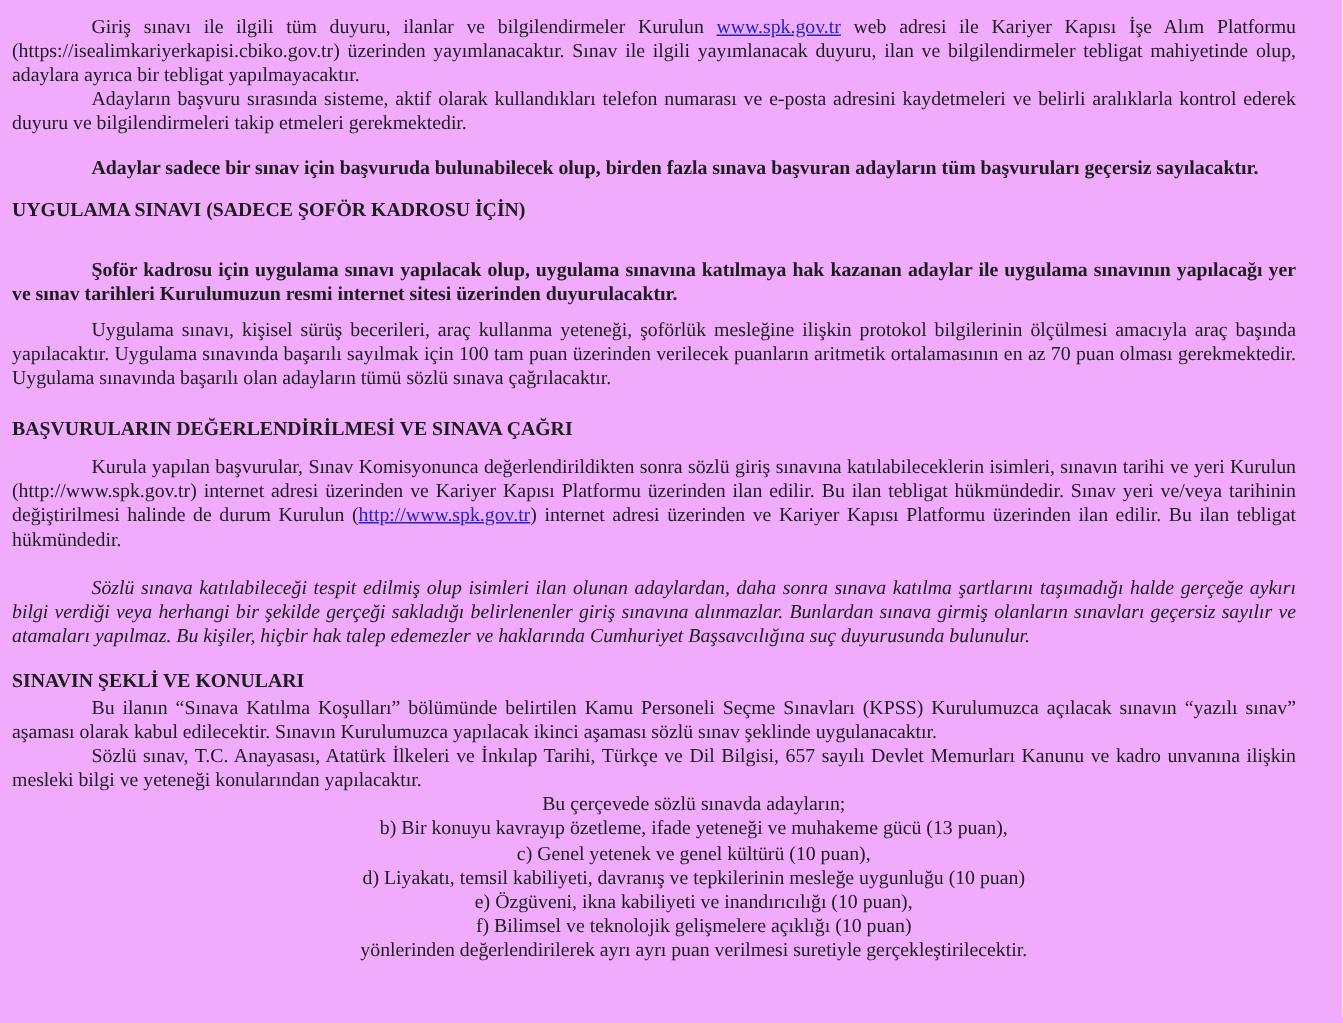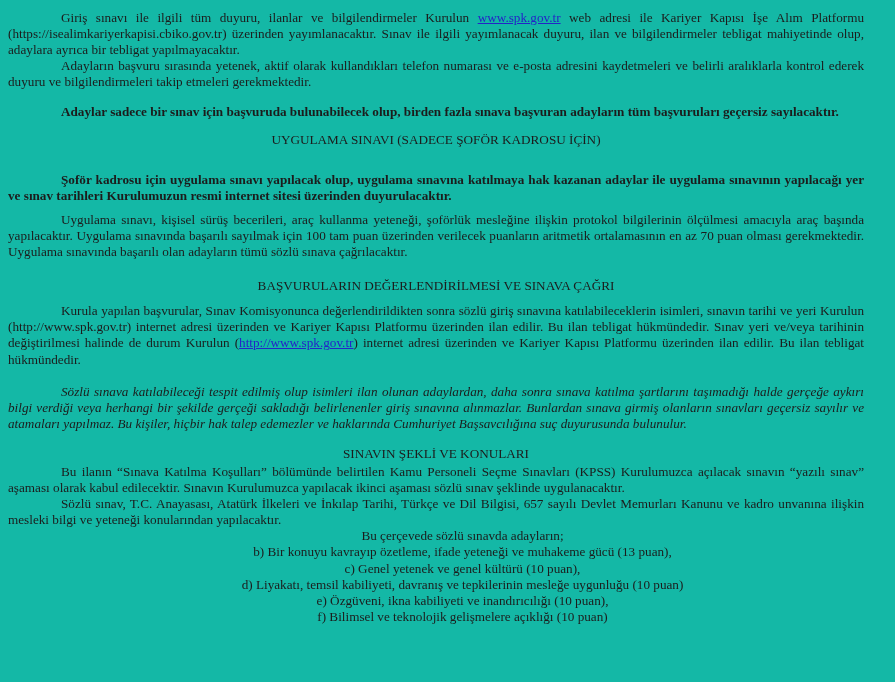--- a/index.html
+++ b/index.html
@@ -4,38 +4,38 @@
 <style>
   html, body {
     margin: 0;
     padding: 0;
     background: #ffffff;
   }
   .page {
     width: 895px;
     height: 682px;
     box-sizing: border-box;
-    background: #14b8a6;
+    background: #f0abfc;
     padding: 10px 31px 12px 8px;
     font-family: "Liberation Serif", "DejaVu Serif", serif;
     font-size: 13.2px;
     line-height: 16.1px;
     color: #1c1c1c;
     overflow: hidden;
   }
   .para {
     margin: 0;
     text-align: justify;
     text-indent: 53px;
   }
   .para.bold { font-weight: bold; }
   .heading {
     margin: 0;
-    text-align: center;
-    font-weight: normal;
+    text-align: left;
+    font-weight: bold;
     font-size: 13.2px;
     text-indent: 0;
   }
   .indent-block {
     margin: 0;
     text-align: center;
     padding-left: 53px;
     text-indent: 0;
     font-family: Liberation Serif, serif;
   }
@@ -54,21 +54,21 @@
     cursor: pointer;
   }
 </style>
 </head>
 <body>
 
 <div class="page">
 
   <p class="para"><span>Giriş sınavı ile ilgili tüm duyuru, ilanlar ve bilgilendirmeler Kurulun  </span><a class="doclink">www.spk.gov.tr</a><span> web adresi ile Kariyer Kapısı İşe Alım Platformu (https://isealimkariyerkapisi.cbiko.gov.tr) üzerinden yayımlanacaktır. Sınav ile ilgili yayımlanacak duyuru, ilan ve bilgilendirmeler tebligat mahiyetinde olup, adaylara ayrıca bir tebligat yapılmayacaktır.</span></p>
 
-  <p class="para">Adayların başvuru sırasında yetenek, aktif olarak kullandıkları telefon numarası ve e-posta adresini kaydetmeleri ve belirli aralıklarla kontrol ederek duyuru ve bilgilendirmeleri takip etmeleri gerekmektedir.</p>
+  <p class="para">Adayların başvuru sırasında sisteme, aktif olarak kullandıkları telefon numarası ve e-posta adresini kaydetmeleri ve belirli aralıklarla kontrol ederek duyuru ve bilgilendirmeleri takip etmeleri gerekmektedir.</p>
 
   <p class="para bold mt-p3">Adaylar sadece bir sınav için başvuruda bulunabilecek olup, birden fazla sınava başvuran adayların tüm başvuruları geçersiz sayılacaktır.</p>
 
   <p class="heading mt-h1">UYGULAMA SINAVI (SADECE ŞOFÖR KADROSU İÇİN)</p>
 
   <p class="para mt-p4">Şoför kadrosu için uygulama sınavı yapılacak olup, uygulama sınavına katılmaya hak kazanan adaylar ile uygulama sınavının yapılacağı yer ve sınav tarihleri Kurulumuzun resmi internet sitesi üzerinden duyurulacaktır.</p>
 
   <p class="para mt-p5">Uygulama sınavı, kişisel sürüş becerileri, araç kullanma yeteneği, şoförlük mesleğine ilişkin protokol bilgilerinin ölçülmesi amacıyla araç başında yapılacaktır. Uygulama sınavında başarılı sayılmak için 100 tam puan üzerinden verilecek puanların aritmetik ortalamasının en az 70 puan olması gerekmektedir. Uygulama sınavında başarılı olan adayların tümü sözlü sınava çağrılacaktır.</p>
 
   <p class="heading mt-h2">BAŞVURULARIN DEĞERLENDİRİLMESİ VE SINAVA ÇAĞRI</p>
@@ -84,14 +84,15 @@
   <p class="para">Sözlü sınav, T.C. Anayasası, Atatürk İlkeleri ve İnkılap Tarihi, Türkçe ve Dil Bilgisi, 657 sayılı Devlet Memurları Kanunu ve kadro unvanına ilişkin mesleki bilgi ve yeteneği konularından yapılacaktır.</p>
 
   <p class="indent-block">Bu çerçevede sözlü sınavda adayların;</p>
 
   <div class="indent-block">b) Bir konuyu kavrayıp özetleme, ifade yeteneği ve muhakeme gücü (13 puan),</div>
   <div class="indent-block">c) Genel yetenek ve genel kültürü (10 puan),</div>
   <div class="indent-block">d) Liyakatı, temsil kabiliyeti, davranış ve tepkilerinin mesleğe uygunluğu (10 puan)</div>
   <div class="indent-block">e) Özgüveni, ikna kabiliyeti ve inandırıcılığı (10 puan),</div>
   <div class="indent-block">f) Bilimsel ve teknolojik gelişmelere açıklığı (10 puan)</div>
 
+  <p class="indent-block">yönlerinden değerlendirilerek ayrı ayrı puan verilmesi suretiyle gerçekleştirilecektir.</p>
 
 </div>
 
 </body></html>

